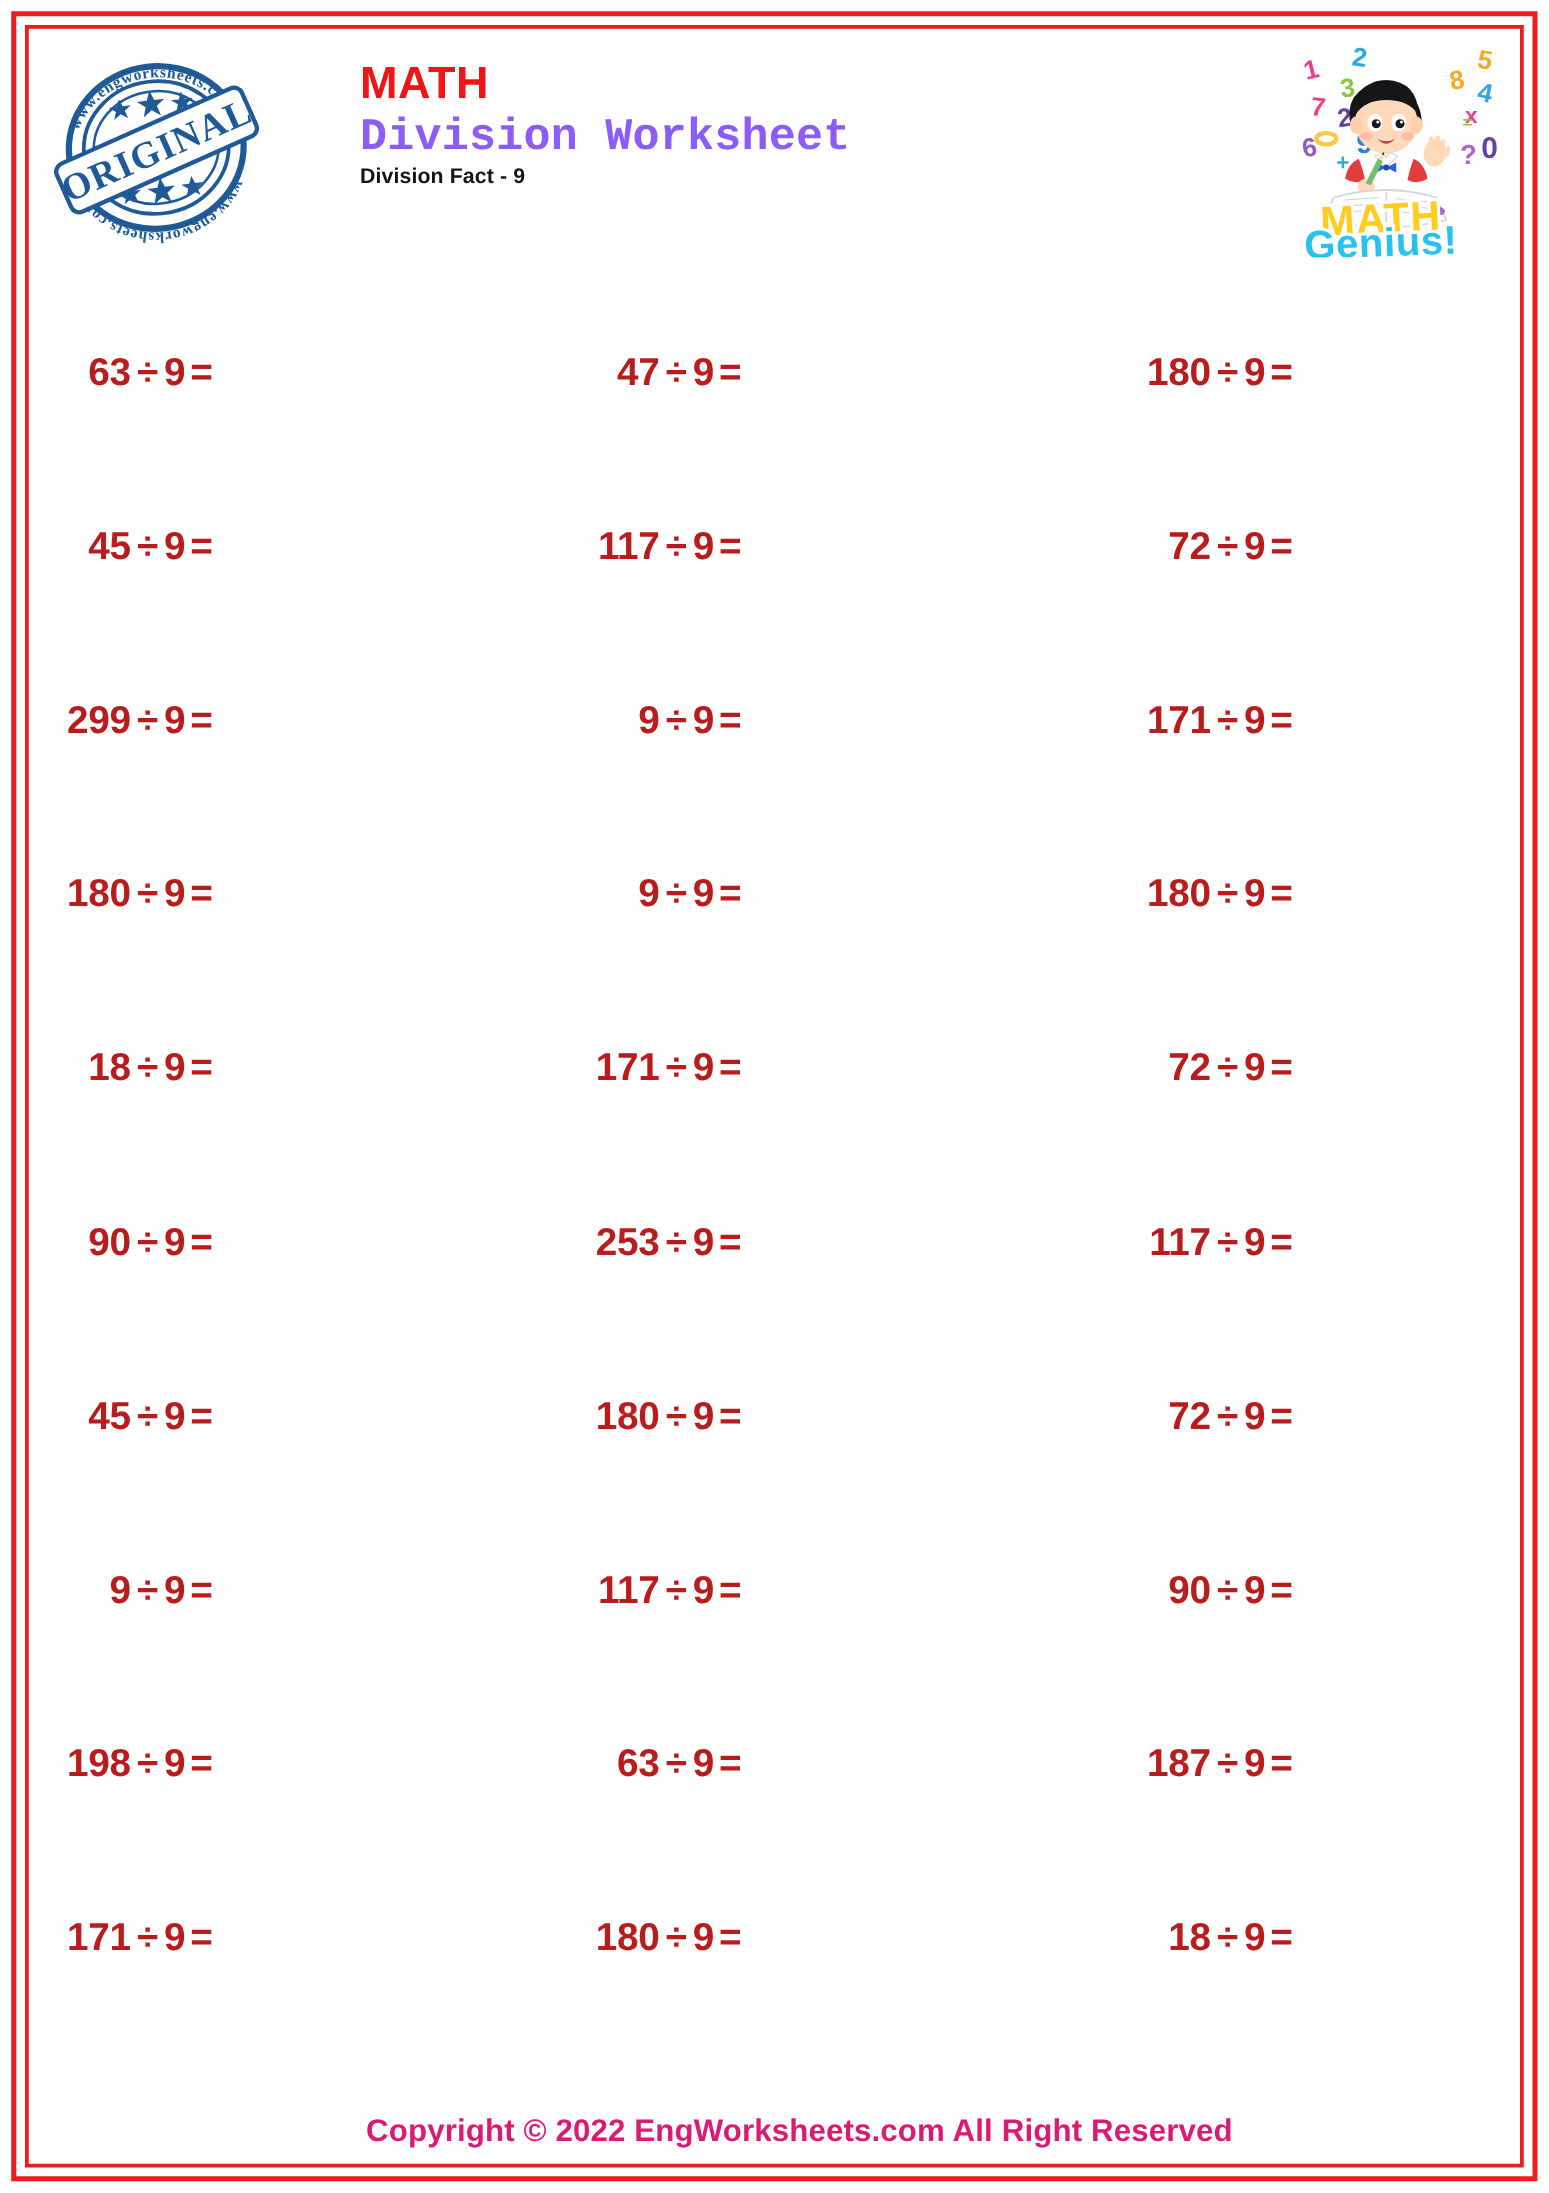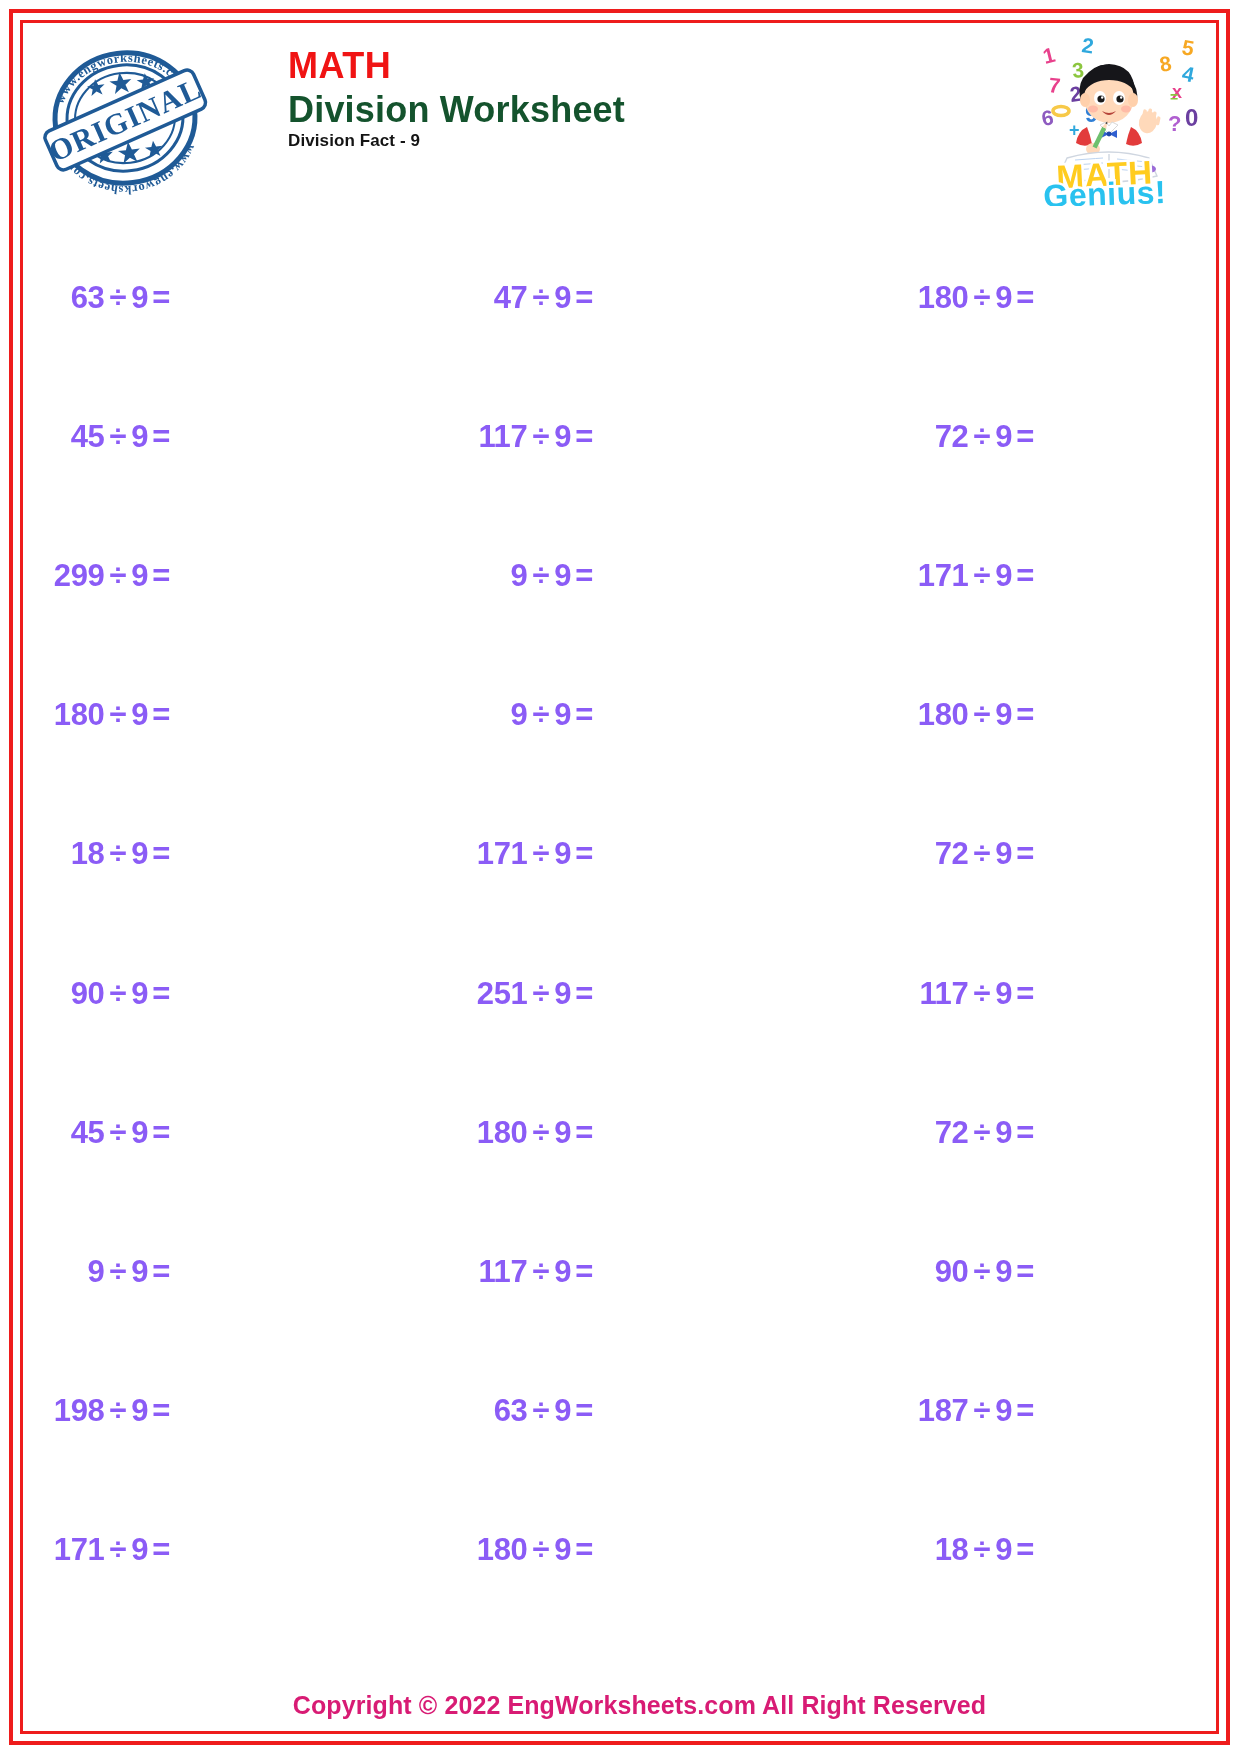--- a/index.html
+++ b/index.html
@@ -59,24 +59,25 @@
   .title-main {
     font-size: 36px;
     font-weight: bold;
     color: #f01414;
     line-height: 1.12;
     letter-spacing: 0.5px;
   }
   .title-sub {
     font-size: 36px;
     font-weight: bold;
-    color: #14532d;
+    color: #8b5cf6;
     line-height: 1.12;
     letter-spacing: 0.2px;
     margin-top: 4px;
+    font-family: Liberation Mono, monospace;
   }
   .title-fact {
     font-size: 17px;
     font-weight: bold;
     color: #141414;
     letter-spacing: 0.1px;
   }
 
   
   .logo {
@@ -101,21 +102,21 @@
     display: flex;
     align-items: center;
     justify-content: flex-end;
     padding-right: 0px;
   }
   .cell-inner {
     display: flex;
     align-items: baseline;
     font-size: 31px;
     font-weight: bold;
-    color: #8b5cf6;
+    color: #b91c1c;
     font-family: "Liberation Sans", sans-serif;
     letter-spacing: -0.3px;
     white-space: nowrap;
   }
   
   .col0 .cell-inner { margin-right: 253px; }
   .col1 .cell-inner { margin-right: 223px; }
   .col2 .cell-inner { margin-right: 175px; }
 
   .dividend { min-width: 0; }
@@ -407,21 +408,21 @@
       <div class="cell col0">
         <div class="cell-inner">
           <span class="dividend">90</span>
           <span class="op">÷</span>
           <span class="divisor">9</span>
           <span class="eq">=</span>
         </div>
       </div>
       <div class="cell col1">
         <div class="cell-inner">
-          <span class="dividend">251</span>
+          <span class="dividend">253</span>
           <span class="op">÷</span>
           <span class="divisor">9</span>
           <span class="eq">=</span>
         </div>
       </div>
       <div class="cell col2">
         <div class="cell-inner">
           <span class="dividend">117</span>
           <span class="op">÷</span>
           <span class="divisor">9</span>

